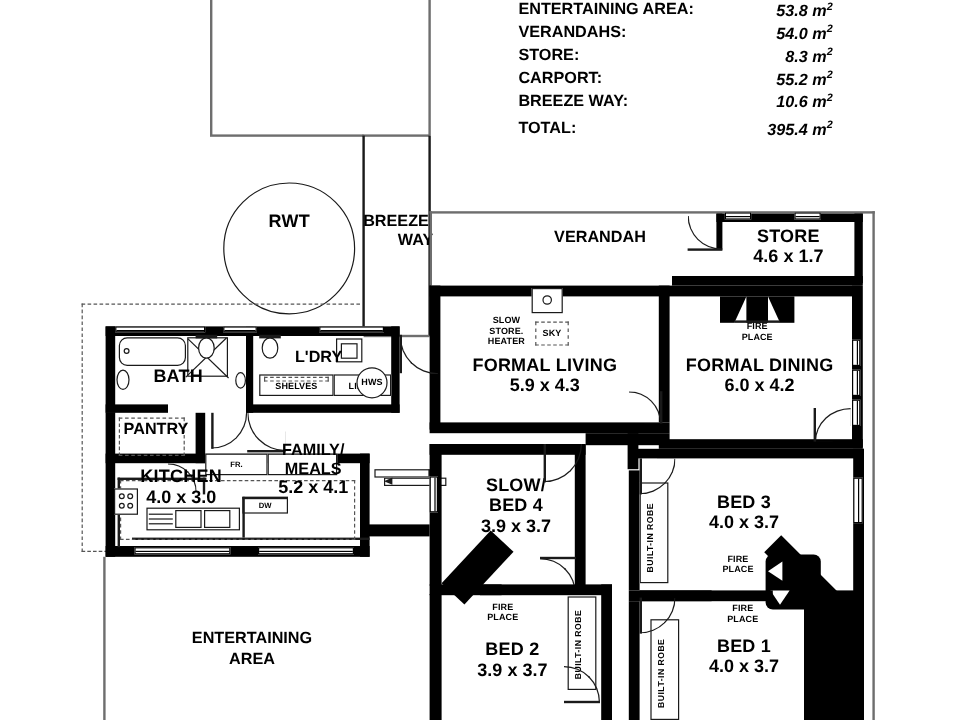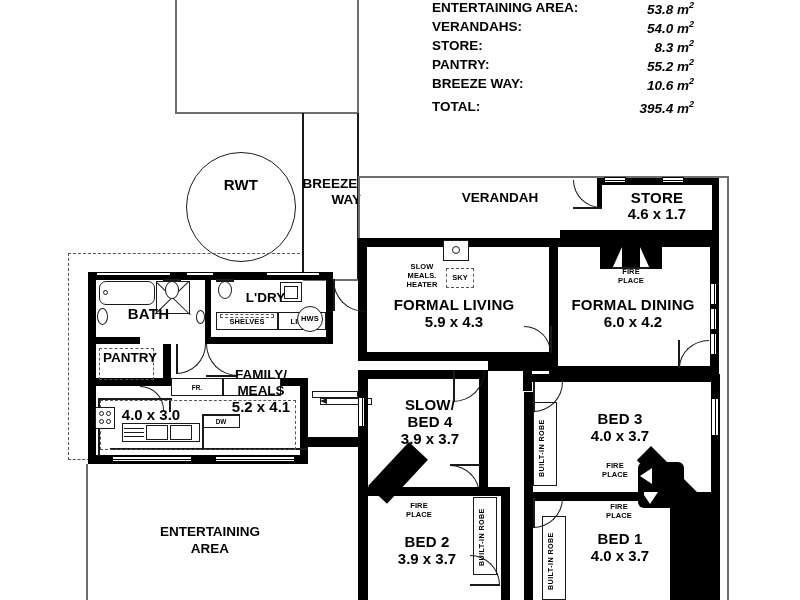--- a/index.html
+++ b/index.html
@@ -70,21 +70,21 @@
     </div>
     <div class="row">
       <span class="k">VERANDAHS:</span>
       <span class="v"><span>54.0</span> <span>m</span><sup>2</sup></span>
     </div>
     <div class="row">
       <span class="k">STORE:</span>
       <span class="v"><span>8.3</span> <span>m</span><sup>2</sup></span>
     </div>
     <div class="row">
-      <span class="k">PANTRY:</span>
+      <span class="k">CARPORT:</span>
       <span class="v"><span>55.2</span> <span>m</span><sup>2</sup></span>
     </div>
     <div class="row">
       <span class="k">BREEZE WAY:</span>
       <span class="v"><span>10.6</span> <span>m</span><sup>2</sup></span>
     </div>
     <div class="row total">
       <span class="k">TOTAL:</span>
       <span class="v"><span>395.4</span> <span>m</span><sup>2</sup></span>
     </div>
@@ -128,21 +128,21 @@
 
   <div class="w" style="left:358px;top:238px;width:360px;height:9px;"></div>
   <div class="w" style="left:358px;top:238px;width:9px;height:120px;"></div>
   <div class="w" style="left:710px;top:238px;width:9px;height:135px;"></div>
   <div class="w" style="left:549px;top:238px;width:9px;height:114px;"></div>
 
   <div class="box" style="left:443px;top:240px;width:26px;height:21px;"></div>
   <div class="circ" style="left:452px;top:246px;width:8px;height:8px;"></div>
 
   <div class="lbl tiny" style="left:393px;top:263px;width:58px;">SLOW</div>
-  <div class="lbl tiny" style="left:393px;top:272px;width:58px;">MEALS.</div>
+  <div class="lbl tiny" style="left:393px;top:272px;width:58px;">STORE.</div>
   <div class="lbl tiny" style="left:393px;top:281px;width:58px;">HEATER</div>
   <div class="boxd" style="left:446px;top:268px;width:28px;height:20px;"></div>
   <div class="lbl tiny" style="left:446px;top:274px;width:28px;">SKY</div>
 
   <div class="lbl room" style="left:386px;top:297px;width:136px;">FORMAL LIVING</div>
   <div class="lbl dim" style="left:386px;top:314px;width:136px;">5.9 x 4.3</div>
 
   <div class="w" style="left:600px;top:247px;width:62px;height:22px;"></div>
   <div class="tri" style="left:612px;top:247px;border-left:10px solid transparent;border-bottom:22px solid #fff;border-right:0;"></div>
   <div class="tri" style="left:640px;top:247px;border-right:10px solid transparent;border-bottom:22px solid #fff;border-left:0;"></div>
@@ -238,20 +238,21 @@
   <div class="box" style="left:170px;top:425px;width:22px;height:15px;"></div>
   <div class="fl" style="left:124px;top:428px;width:20px;height:1px;"></div>
   <div class="fl" style="left:124px;top:432px;width:20px;height:1px;"></div>
   <div class="fl" style="left:124px;top:436px;width:20px;height:1px;"></div>
   <div class="box" style="left:202px;top:414px;width:38px;height:14px;"></div>
   <div class="lbl tiny6" style="left:202px;top:418px;width:38px;">DW</div>
   <div class="fl" style="left:202px;top:414px;width:1.5px;height:34px;"></div>
   <div class="fl" style="left:202px;top:414px;width:38px;height:1.5px;"></div>
   <div class="arc arc-tr" style="left:140px;top:386px;width:24px;height:24px;"></div>
 
+  <div class="lbl room" style="left:86px;top:390px;width:130px;">KITCHEN</div>
   <div class="lbl dim" style="left:86px;top:407px;width:130px;">4.0 x 3.0</div>
 
   <div class="lbl room-sm" style="left:206px;top:367px;width:110px;">FAMILY/</div>
   <div class="lbl room-sm" style="left:206px;top:383px;width:110px;">MEALS</div>
   <div class="lbl dim" style="left:206px;top:399px;width:110px;">5.2 x 4.1</div>
 
   <div class="win win-h" style="left:112px;top:456px;width:80px;height:6px;"></div>
   <div class="win win-h" style="left:215px;top:456px;width:80px;height:6px;"></div>
 
   <div class="box" style="left:312px;top:391px;width:52px;height:7px;"></div>

